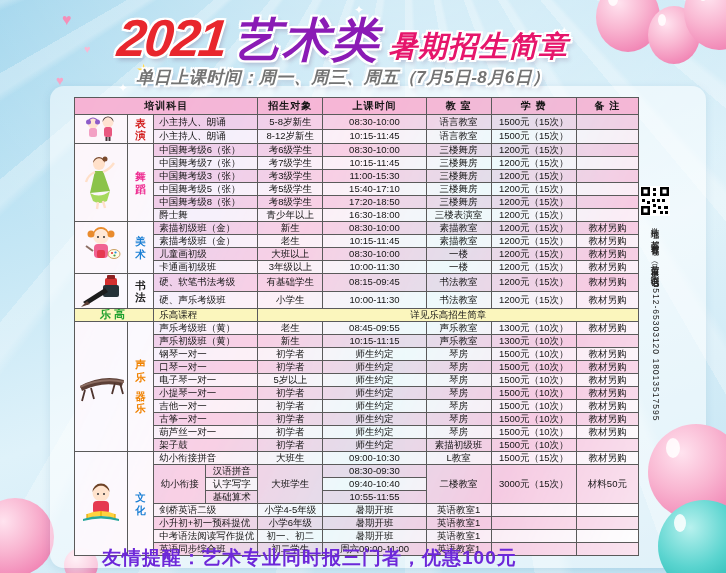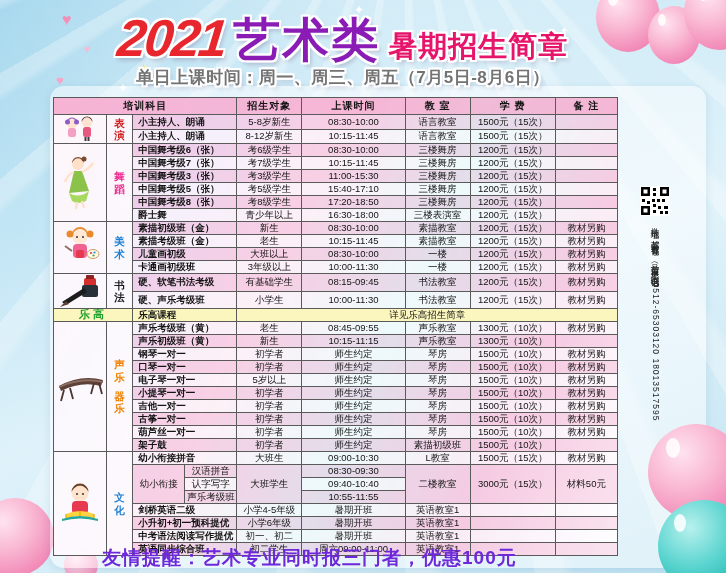--- a/index.html
+++ b/index.html
@@ -16,36 +16,36 @@
   }
   .balloon{position:absolute;border-radius:50%;z-index:1;}
   .balloon.pink{background:radial-gradient(circle at 35% 30%, #ffe3ef 0%, #f9b7d2 40%, #f28bb8 75%, #e570a6 100%);}
   .balloon.teal{background:radial-gradient(circle at 35% 30%, #b8f1ee 0%, #5ad4cf 45%, #27b9b4 80%, #13a5a0 100%);}
   .balloon .hl{position:absolute;background:rgba(255,255,255,.85);border-radius:50%;}
   .glyph{position:absolute;z-index:1;line-height:1;}
   .panel{position:absolute;left:50px;top:86px;width:656px;height:482px;background:rgba(255,255,255,.5);
     border-radius:14px;z-index:2;box-shadow:0 2px 8px rgba(60,120,160,.15);}
   
   .title-row{position:absolute;left:0;right:40px;top:8px;display:flex;justify-content:center;align-items:baseline;gap:8px;z-index:3;}
-  .o{ text-shadow:-2px -2px 0 #fff,2px -2px 0 #fff,-2px 2px 0 #fff,2px 2px 0 #fff,0 -2px 0 #fff,0 2px 0 #fff,-2px 0 0 #fff,2px 0 0 #fff,3px 4px 4px rgba(80,40,90,.25);}
+  .o{ text-shadow:-2px -2px 0 #fff,2px -2px 0 #fff,-2px 2px 0 #fff,2px 2px 0 #fff,0 -2px 0 #fff,0 2px 0 #fff,-2px 0 0 #fff,2px 0 0 #fff,3px 4px 4px rgba(80,40,90,.25);font-style:italic;}
   .t-year{font-size:52px;font-weight:bold;font-style:italic;color:#e8262d;letter-spacing:-2px;transform:skewX(-6deg);}
   .t-main{font-size:47px;font-weight:bold;color:#8a1bb5;letter-spacing:2px;}
   .t-sub{font-size:29px;font-weight:bold;color:#e6156b;letter-spacing:1px;}
   .schedule{position:absolute;left:0;right:40px;top:66px;text-align:center;font-size:17px;font-weight:bold;color:#737373;z-index:3;letter-spacing:.5px;}
   
-  .table-wrap{position:absolute;left:53px;top:97px;z-index:3;}
+  .table-wrap{position:absolute;left:74px;top:97px;z-index:3;}
   table{border-collapse:collapse;table-layout:fixed;width:565px;
     background:linear-gradient(115deg, rgba(249,197,224,.85) 0%, rgba(233,213,246,.75) 22%, rgba(252,214,233,.8) 38%, rgba(208,240,244,.75) 58%, rgba(247,205,229,.8) 78%, rgba(255,255,255,.9) 100%);}
   th,td{border:1px solid #5a5a5a;padding:0 2px;font-size:9.5px;line-height:1.05;text-align:center;vertical-align:middle;color:#141414;overflow:hidden;white-space:nowrap;}
   thead th{height:16px;font-size:10px;font-weight:bold;background:rgba(246,173,207,.8);letter-spacing:1px;}
   tbody td{height:12px;}
   tr.r-odd>td{background:rgba(248,186,216,.38);}
   tr.r-even>td{background:rgba(255,255,255,.55);}
   td.c-icon,td.c-label{background:rgba(255,255,255,.8) !important;}
-  td.c-course{text-align:left;padding-left:5px;font-weight:bold;}
+  td.c-course{text-align:left;padding-left:5px;}
   td.lego{background:#fbf6bd !important;}
   .lego-label{font-weight:bold;font-size:11px;letter-spacing:3px;}
   .vlabel{display:flex;flex-direction:column;align-items:center;gap:7px;font-weight:bold;}
   .vlabel .grp{display:flex;flex-direction:column;align-items:center;font-size:10.5px;line-height:1.18;letter-spacing:0;}
   
   .contact{position:absolute;left:636px;top:186px;width:38px;z-index:3;display:flex;flex-direction:column;align-items:center;gap:5px;}
   .contact .vtext{writing-mode:vertical-rl;height:330px;font-size:8.5px;color:#222;letter-spacing:1px;line-height:1.55;}
   .contact .vtext span{display:inline-block;margin:0 1px;}
   .footer-note{position:absolute;left:64px;top:545px;font-size:19px;font-weight:bold;color:#6d28d9;z-index:4;letter-spacing:1px;padding-left:38px;}
   .icon-svg{display:block;margin:0 auto;}
@@ -448,21 +448,21 @@
           <td>08:30-09:30</td>
           <td rowspan="3">二楼教室</td>
           <td rowspan="3">3000元（15次）</td>
           <td rowspan="3">材料50元</td>
         </tr>
         <tr class="r-even">
           <td>认字写字</td>
           <td>09:40-10:40</td>
         </tr>
         <tr class="r-odd">
-          <td>声乐考级班</td>
+          <td>基础算术</td>
           <td>10:55-11:55</td>
         </tr>
         <tr class="r-even">
           <td class="c-course" colspan="2">剑桥英语二级</td>
           <td>小学4-5年级</td>
           <td>暑期开班</td>
           <td>英语教室1</td>
           <td></td>
           <td></td>
         </tr>

